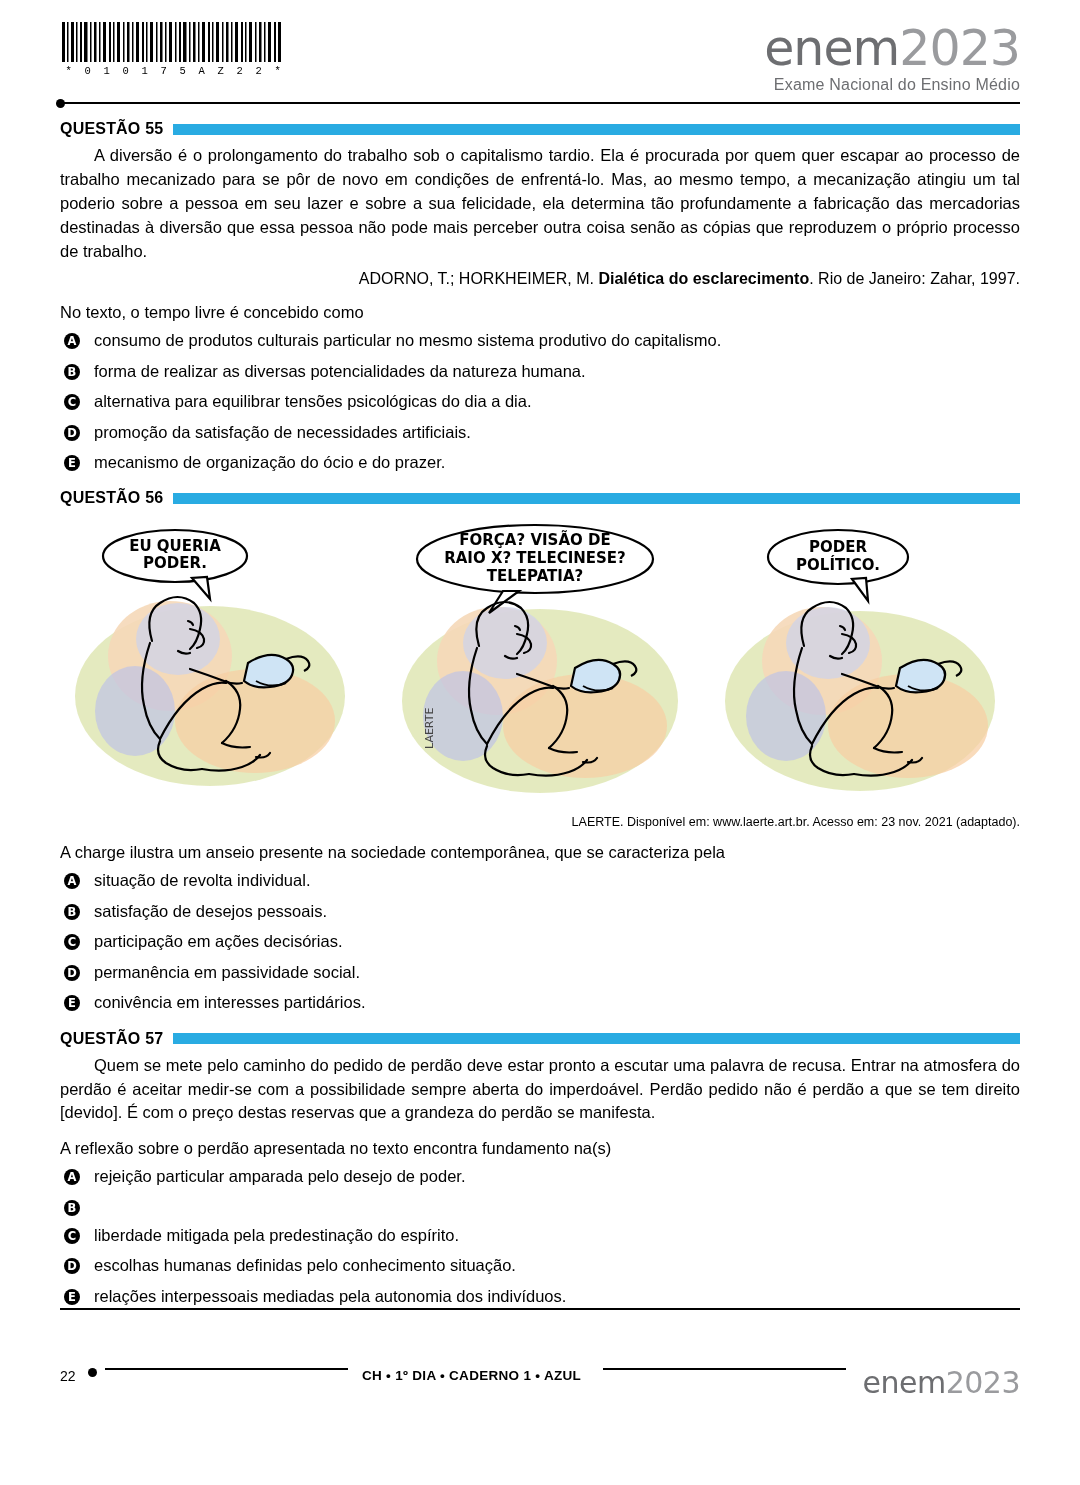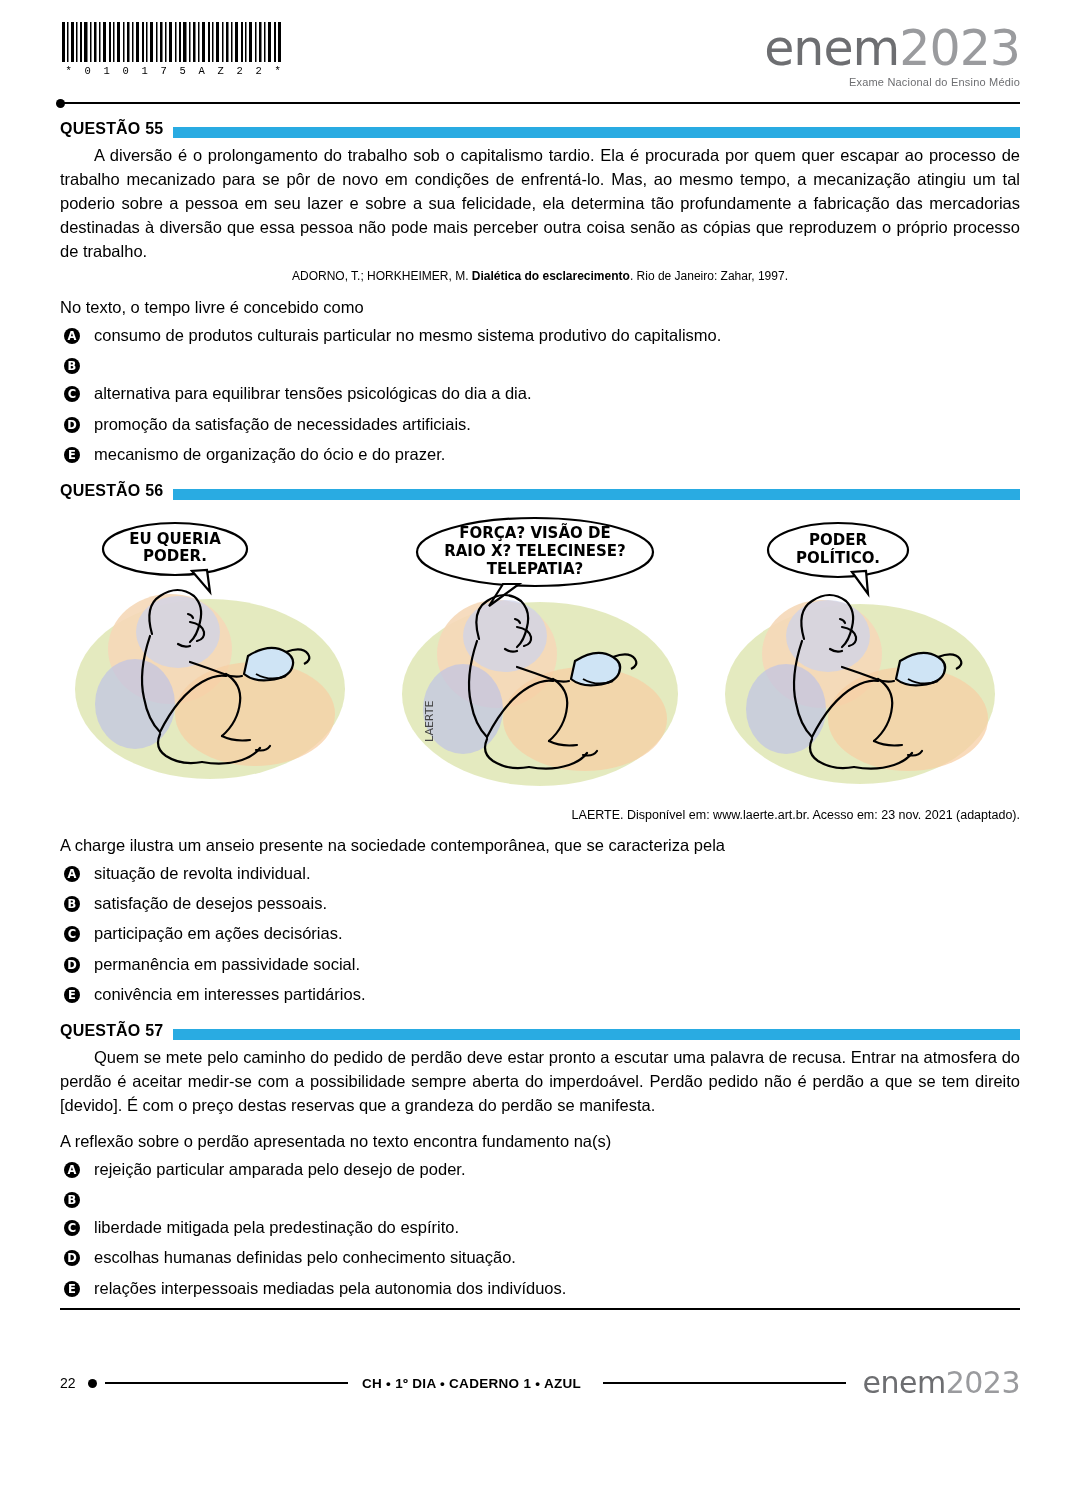--- a/index.html
+++ b/index.html
@@ -51,21 +51,21 @@
   .brand-title {
     font-family: "DejaVu Sans", sans-serif;
     font-size: 49px;
     letter-spacing: -1px;
     line-height: 1;
     color: #6d6e71;
     font-weight: 400;
   }
   .brand-title .yr { color: #9a9b9e; }
   .brand-sub {
-    font-size: 11px;
+    font-size: 16px;
     color: #6d6e71;
     margin-top: 3px;
     letter-spacing: .2px;
   }
 
   
   .rule-top {
     position: relative;
     margin: 6px 60px 0 60px;
     border-top: 2px solid #000;
@@ -77,21 +77,21 @@
     width: 9px; height: 9px;
     border-radius: 50%;
     background: #000;
   }
 
   
   .content { padding: 0 60px; }
 
   .q-header {
     display: flex;
-    align-items: flex-end;
+    align-items: center;
     margin-top: 16px;
     margin-bottom: 6px;
   }
   .q-label {
     font-size: 16px;
     font-weight: bold;
     letter-spacing: .2px;
     white-space: nowrap;
     margin-right: 10px;
   }
@@ -103,22 +103,22 @@
 
   p.body {
     font-size: 16.5px;
     line-height: 1.45;
     text-align: justify;
     margin: 6px 0 0 0;
   }
   p.body.indent { text-indent: 34px; }
 
   .source {
-    font-size: 12px;
-    text-align: center;
+    font-size: 16px;
+    text-align: right;
     margin: 4px 0 0 0;
     line-height: 1.35;
   }
   .source b { font-weight: bold; }
 
   .stem {
     font-size: 16.5px;
     margin: 14px 0 8px 0;
   }
 
@@ -174,21 +174,21 @@
     position: absolute;
     left: 60px; right: 60px;
     top: 1308px;
     border-top: 2px solid #000;
   }
   .footer {
     position: absolute;
     left: 60px; right: 60px;
     top: 1368px;
     display: flex;
-    align-items: center;
+    align-items: flex-start;
   }
   .page-num {
     font-size: 14px;
     margin-right: 12px;
   }
   .dot {
     width: 9px; height: 9px;
     border-radius: 50%;
     background: #000;
     flex: none;
@@ -294,20 +294,21 @@
 
     <p class="stem">No texto, o tempo livre é concebido como</p>
 
     <ul class="alts">
       <li>
         <span class="alt-letter">A</span>
         <span>consumo de produtos culturais particular no mesmo sistema produtivo do capitalismo.</span>
       </li>
       <li>
         <span class="alt-letter">B</span>
+        <span>forma de realizar as diversas potencialidades da natureza humana.</span>
       </li>
       <li>
         <span class="alt-letter">C</span>
         <span>alternativa para equilibrar tensões psicológicas do dia a dia.</span>
       </li>
       <li>
         <span class="alt-letter">D</span>
         <span>promoção da satisfação de necessidades artificiais.</span>
       </li>
       <li>

